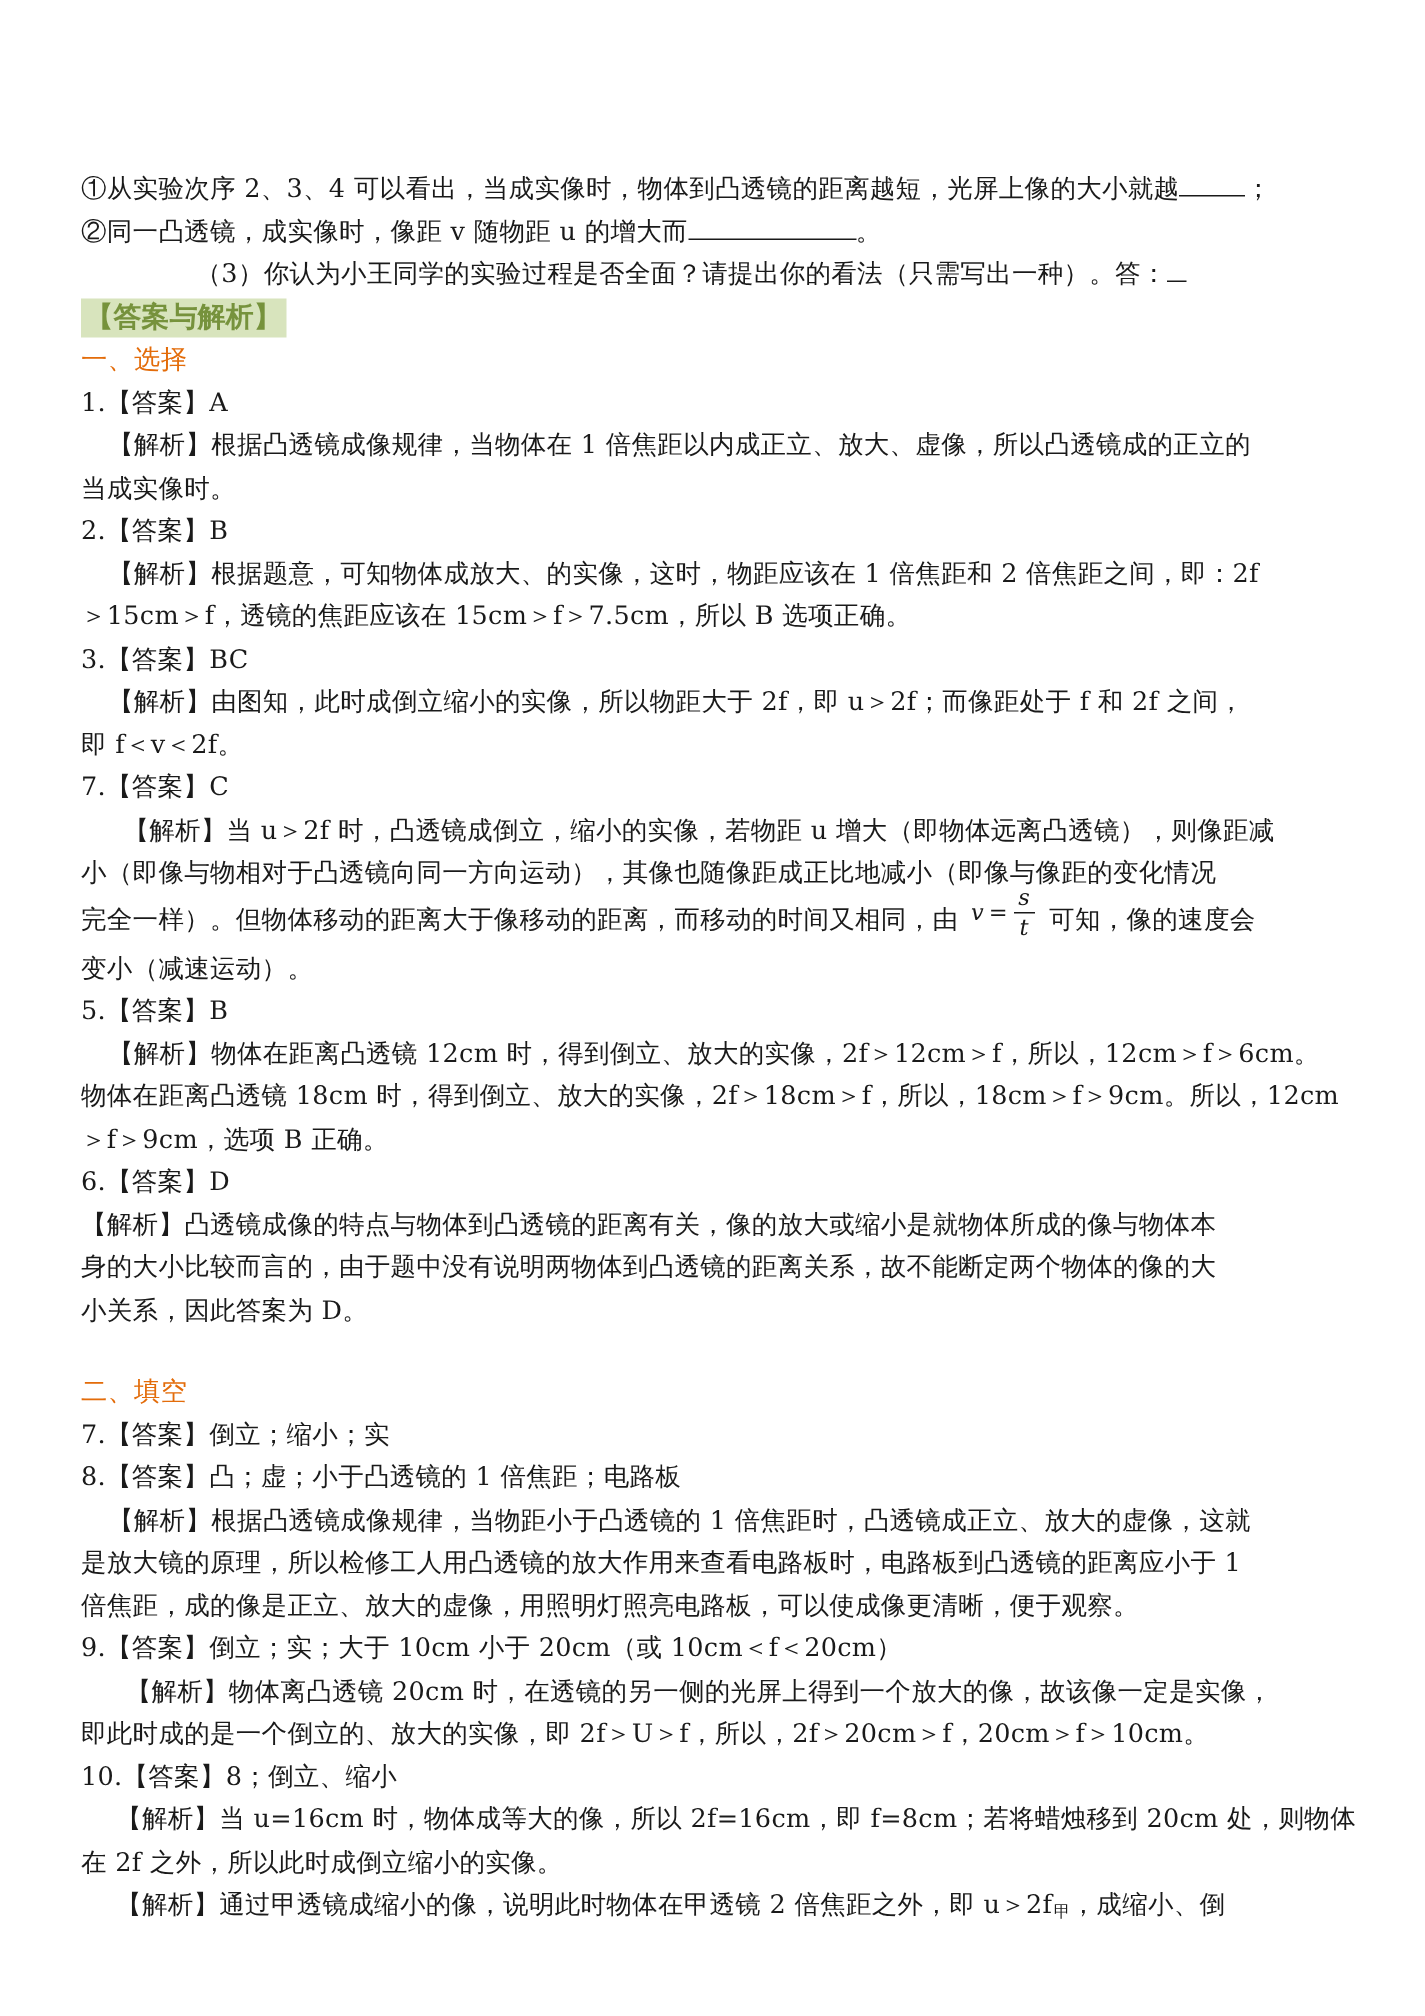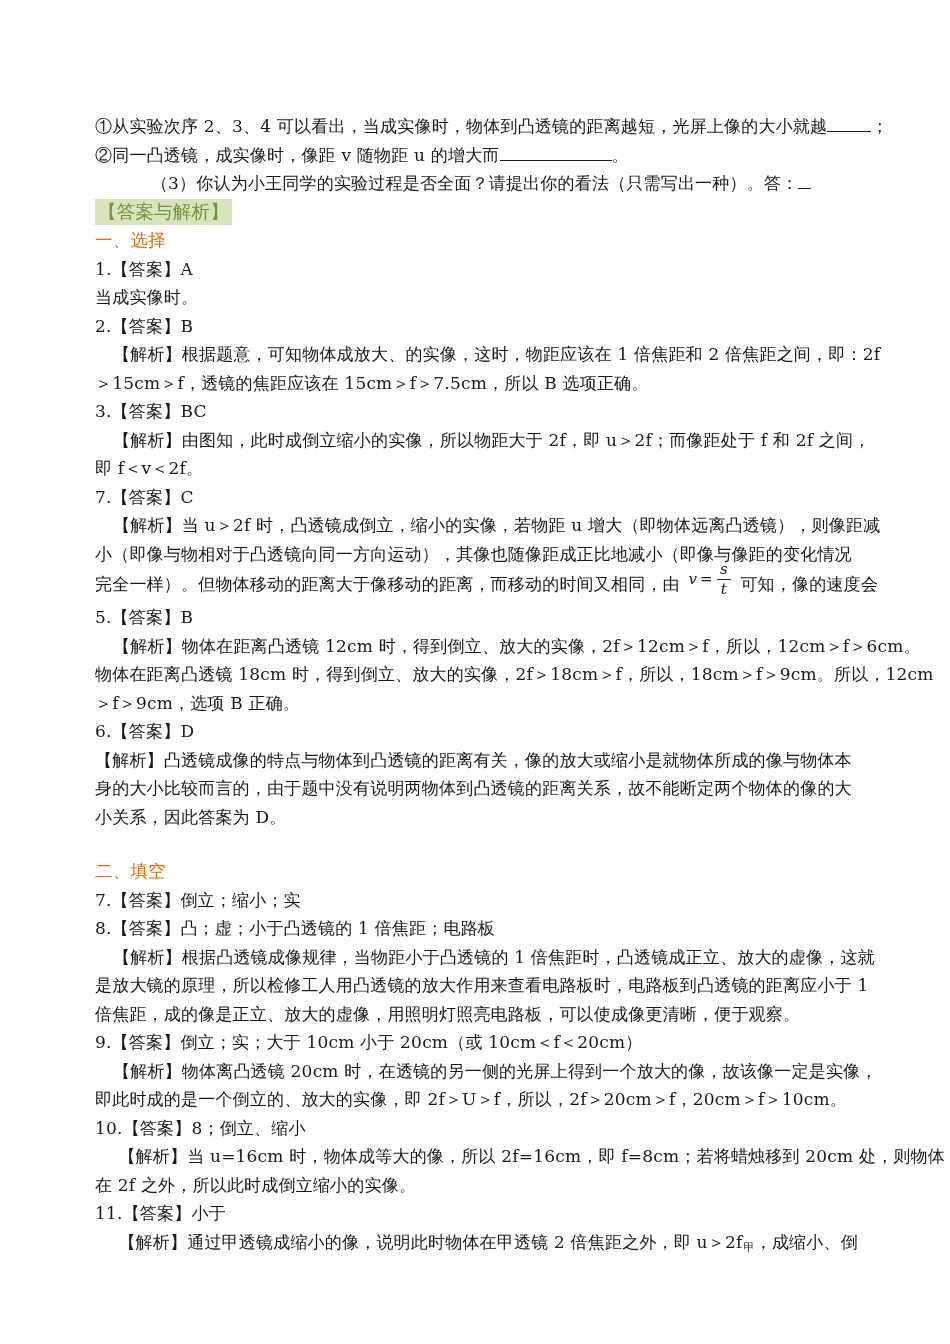--- a/index.html
+++ b/index.html
@@ -4,39 +4,39 @@
 <style>
   :root{
     --green-text:#76923C; --green-bg:#D8E4BD; --orange-text:#E36C0A;
     --ink:#1a1a1a; --page-bg:#ffffff;
   }
   html,body{margin:0;padding:0;background:#ffffff;}
   .page{
     position:relative;
     width:950px;height:1344px;
     box-sizing:border-box;
-    padding:112px 90px 0 95px;
+    padding:112px 90px 0 54px;
     background:var(--page-bg);
     color:var(--ink);
     font-family:"DejaVu Serif","Liberation Serif",serif;
     font-size:17px;
     overflow:hidden;
   }
   .line{
     line-height:28.5px;
     min-height:28.5px;
     white-space:nowrap;
     letter-spacing:0.2px;
   }
   .line.green-h{margin:0;}
   .green-box{
     display:inline-block;
     background:var(--green-bg);
     color:var(--green-text);
-    font-weight:normal;
+    font-weight:bold;
     font-size:18.5px;
     padding:0 3px;
     line-height:26px;
   }
   .line.orange-h{
     color:var(--orange-text);
     font-weight:normal;
     font-size:17.5px;
   }
   .blank{
@@ -69,54 +69,55 @@
 <body>
 
 <div class="page">
   <div>
       <div class="line body"><span>①从实验次序 2、3、4 可以看出，当成实像时，物体到凸透镜的距离越短，光屏上像的大小就越</span><span class="blank" style="width: 44px;"></span><span>；</span></div>
       <div class="line body"><span>②同一凸透镜，成实像时，像距 v 随物距 u 的增大而</span><span class="blank" style="width: 112px;"></span><span>。</span></div>
       <div class="line body" style="padding-left: 7.2px; text-align: center;"><span>（3）你认为小王同学的实验过程是否全面？请提出你的看法（只需写出一种）。答：</span><span class="blank" style="width: 13px;"></span></div>
       <div class="line green-h"><span class="green-box">【答案与解析】</span></div>
       <div class="line orange-h">一、选择</div>
       <div class="line body"><span>1.【答案】A</span></div>
+      <div class="line body" style="padding-left: 18px;"><span>【解析】根据凸透镜成像规律，当物体在 1 倍焦距以内成正立、放大、虚像，所以凸透镜成的正立的</span></div>
       <div class="line body"><span>当成实像时。</span></div>
       <div class="line body"><span>2.【答案】B</span></div>
       <div class="line body" style="padding-left: 18px;"><span>【解析】根据题意，可知物体成放大、的实像，这时，物距应该在 1 倍焦距和 2 倍焦距之间，即：2f</span></div>
       <div class="line body"><span>＞15cm＞f，透镜的焦距应该在 15cm＞f＞7.5cm，所以 B 选项正确。</span></div>
       <div class="line body"><span>3.【答案】BC</span></div>
       <div class="line body" style="padding-left: 18px;"><span>【解析】由图知，此时成倒立缩小的实像，所以物距大于 2f，即 u＞2f；而像距处于 f 和 2f 之间，</span></div>
       <div class="line body"><span>即 f＜v＜2f。</span></div>
       <div class="line body"><span>7.【答案】C</span></div>
       <div class="line body" style="padding-left: 18px; text-align: center;"><span>【解析】当 u＞2f 时，凸透镜成倒立，缩小的实像，若物距 u 增大（即物体远离凸透镜），则像距减</span></div>
       <div class="line body"><span>小（即像与物相对于凸透镜向同一方向运动），其像也随像距成正比地减小（即像与像距的变化情况</span></div>
       <div class="line body"><span>完全一样）。但物体移动的距离大于像移动的距离，而移动的时间又相同，由 </span><span class="formula">
           <span>v</span>
           <span class="f-eq">=</span>
           <span class="f-stack">
             <span class="f-num">s</span>
             <span class="f-den">t</span>
           </span>
         </span><span> 可知，像的速度会</span></div>
+      <div class="line body"><span>变小（减速运动）。</span></div>
       <div class="line body"><span>5.【答案】B</span></div>
       <div class="line body" style="padding-left: 18px;"><span>【解析】物体在距离凸透镜 12cm 时，得到倒立、放大的实像，2f＞12cm＞f，所以，12cm＞f＞6cm。</span></div>
       <div class="line body"><span>物体在距离凸透镜 18cm 时，得到倒立、放大的实像，2f＞18cm＞f，所以，18cm＞f＞9cm。所以，12cm</span></div>
       <div class="line body"><span>＞f＞9cm，选项 B 正确。</span></div>
       <div class="line body"><span>6.【答案】D</span></div>
       <div class="line body"><span>【解析】凸透镜成像的特点与物体到凸透镜的距离有关，像的放大或缩小是就物体所成的像与物体本</span></div>
       <div class="line body"><span>身的大小比较而言的，由于题中没有说明两物体到凸透镜的距离关系，故不能断定两个物体的像的大</span></div>
       <div class="line body"><span>小关系，因此答案为 D。</span></div>
       <div class="line orange-h" style="margin-top: 26px;">二、填空</div>
       <div class="line body"><span>7.【答案】倒立；缩小；实</span></div>
       <div class="line body"><span>8.【答案】凸；虚；小于凸透镜的 1 倍焦距；电路板</span></div>
       <div class="line body" style="padding-left: 18px;"><span>【解析】根据凸透镜成像规律，当物距小于凸透镜的 1 倍焦距时，凸透镜成正立、放大的虚像，这就</span></div>
       <div class="line body"><span>是放大镜的原理，所以检修工人用凸透镜的放大作用来查看电路板时，电路板到凸透镜的距离应小于 1</span></div>
       <div class="line body"><span>倍焦距，成的像是正立、放大的虚像，用照明灯照亮电路板，可以使成像更清晰，便于观察。</span></div>
       <div class="line body"><span>9.【答案】倒立；实；大于 10cm 小于 20cm（或 10cm＜f＜20cm）</span></div>
       <div class="line body" style="padding-left: 18px; text-align: center;"><span>【解析】物体离凸透镜 20cm 时，在透镜的另一侧的光屏上得到一个放大的像，故该像一定是实像，</span></div>
       <div class="line body"><span>即此时成的是一个倒立的、放大的实像，即 2f＞U＞f，所以，2f＞20cm＞f，20cm＞f＞10cm。</span></div>
       <div class="line body"><span>10.【答案】8；倒立、缩小</span></div>
       <div class="line body" style="padding-left: 23.4px;"><span>【解析】当 u=16cm 时，物体成等大的像，所以 2f=16cm，即 f=8cm；若将蜡烛移到 20cm 处，则物体</span></div>
       <div class="line body"><span>在 2f 之外，所以此时成倒立缩小的实像。</span></div>
-      <div class="line body"><span>11.【答案】小于</span></div>
       <div class="line body" style="padding-left: 23.4px;"><span>【解析】通过甲透镜成缩小的像，说明此时物体在甲透镜 2 倍焦距之外，即 u＞2f</span><span class="sub">甲</span><span>，成缩小、倒</span></div>
     </div>
 </div>
 
 </body></html>

